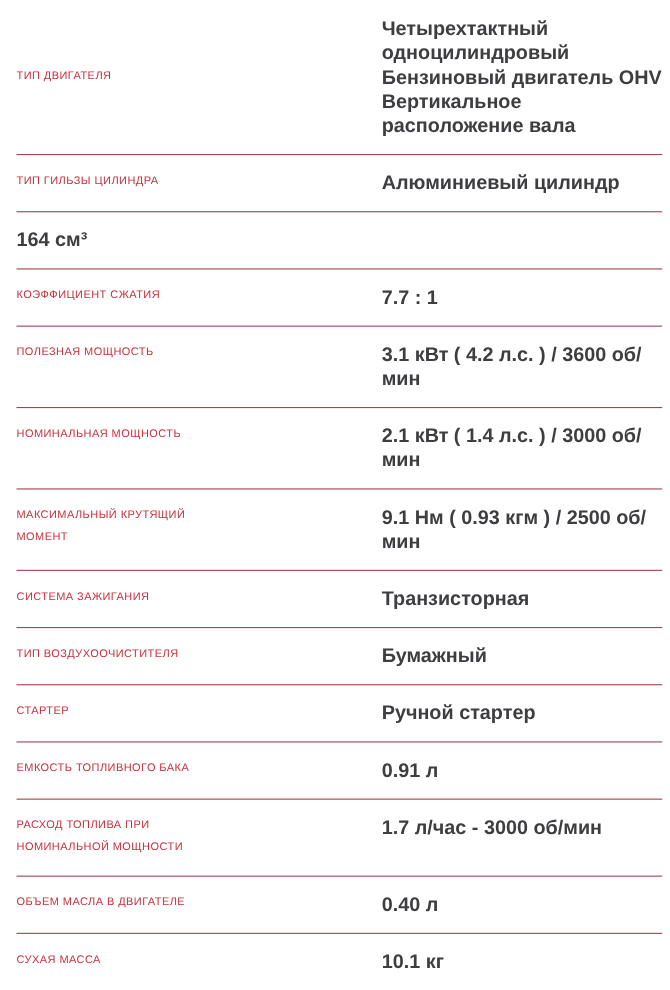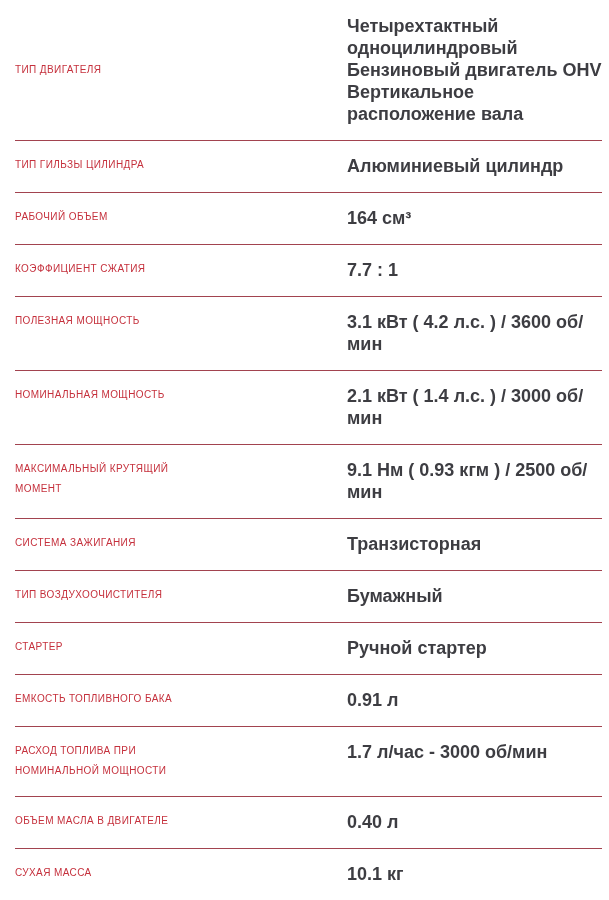--- a/index.html
+++ b/index.html
@@ -70,21 +70,20 @@
 Вертикальное расположение вала</div>
   </div>
 
   <div class="spec-row">
     <div class="label-cell">ТИП ГИЛЬЗЫ ЦИЛИНДРА</div>
     <div class="value-cell">Алюминиевый цилиндр</div>
   </div>
 
 
   <div class="spec-row">
-    <div class="label-cell">РАБОЧИЙ ОБЪЕМ</div>
     <div class="value-cell">164 см³</div>
   </div>
 
   <div class="spec-row">
     <div class="label-cell">КОЭФФИЦИЕНТ СЖАТИЯ</div>
     <div class="value-cell">7.7 : 1</div>
   </div>
 
   <div class="spec-row">
     <div class="label-cell">ПОЛЕЗНАЯ МОЩНОСТЬ</div>

